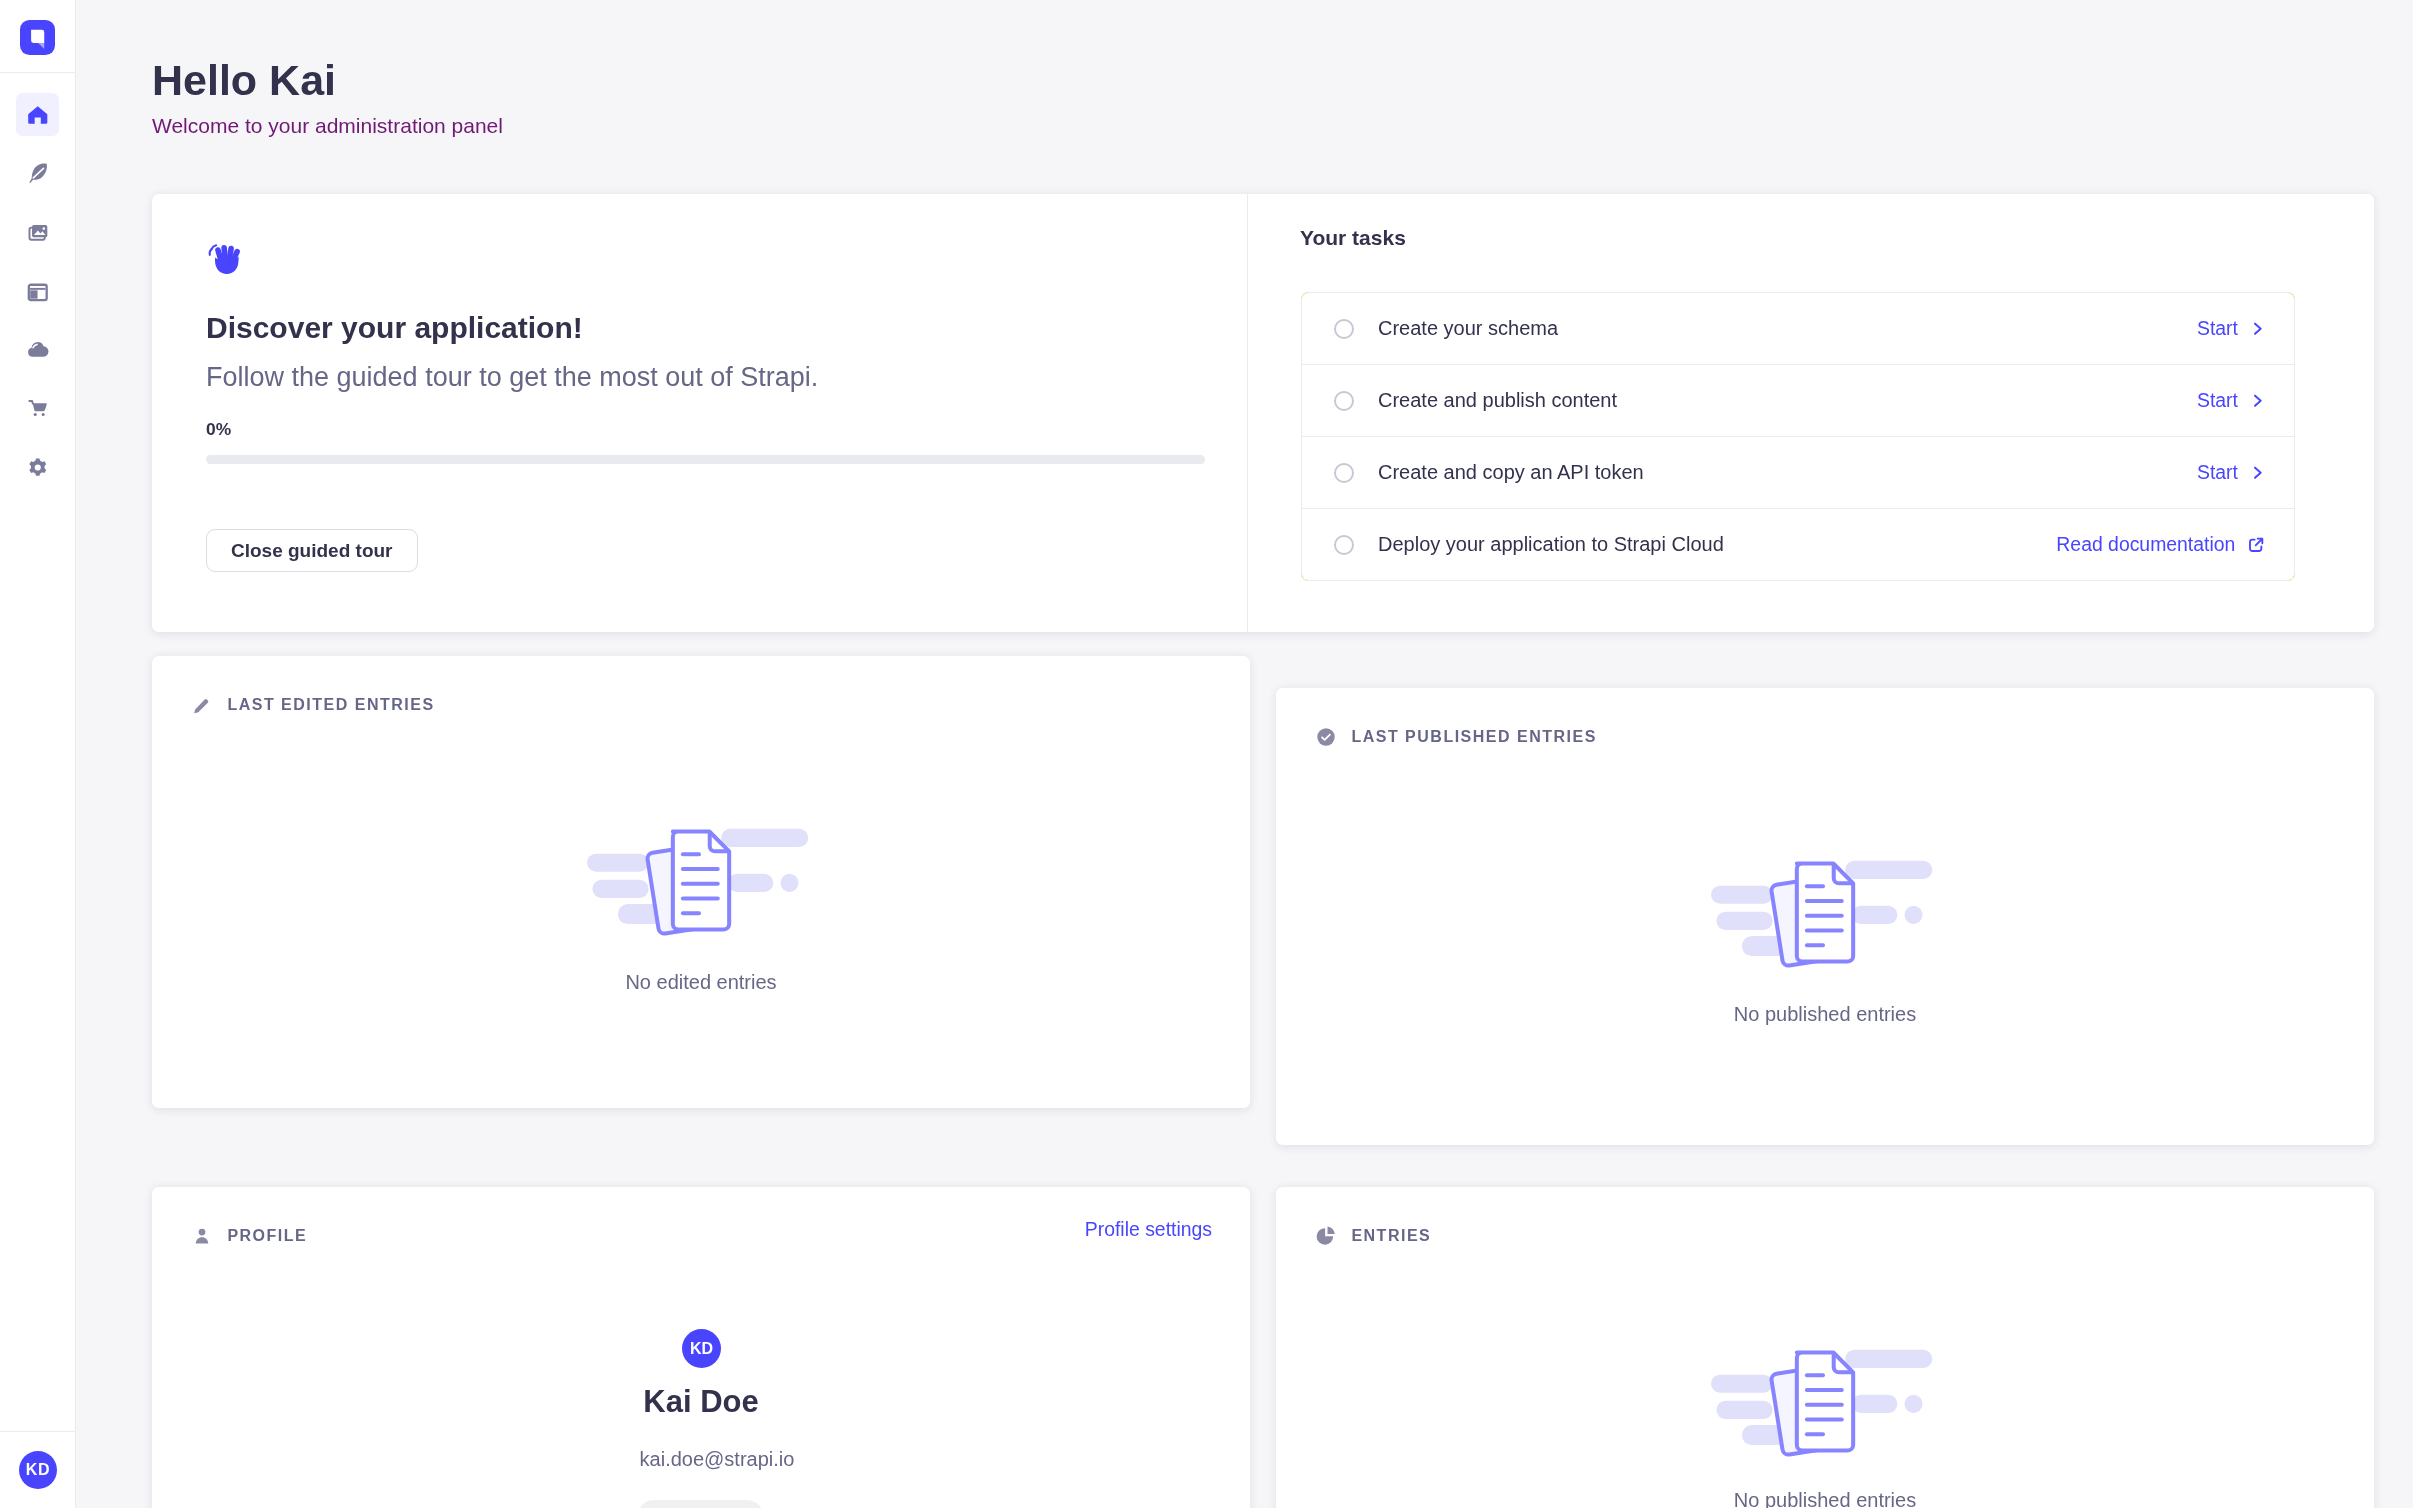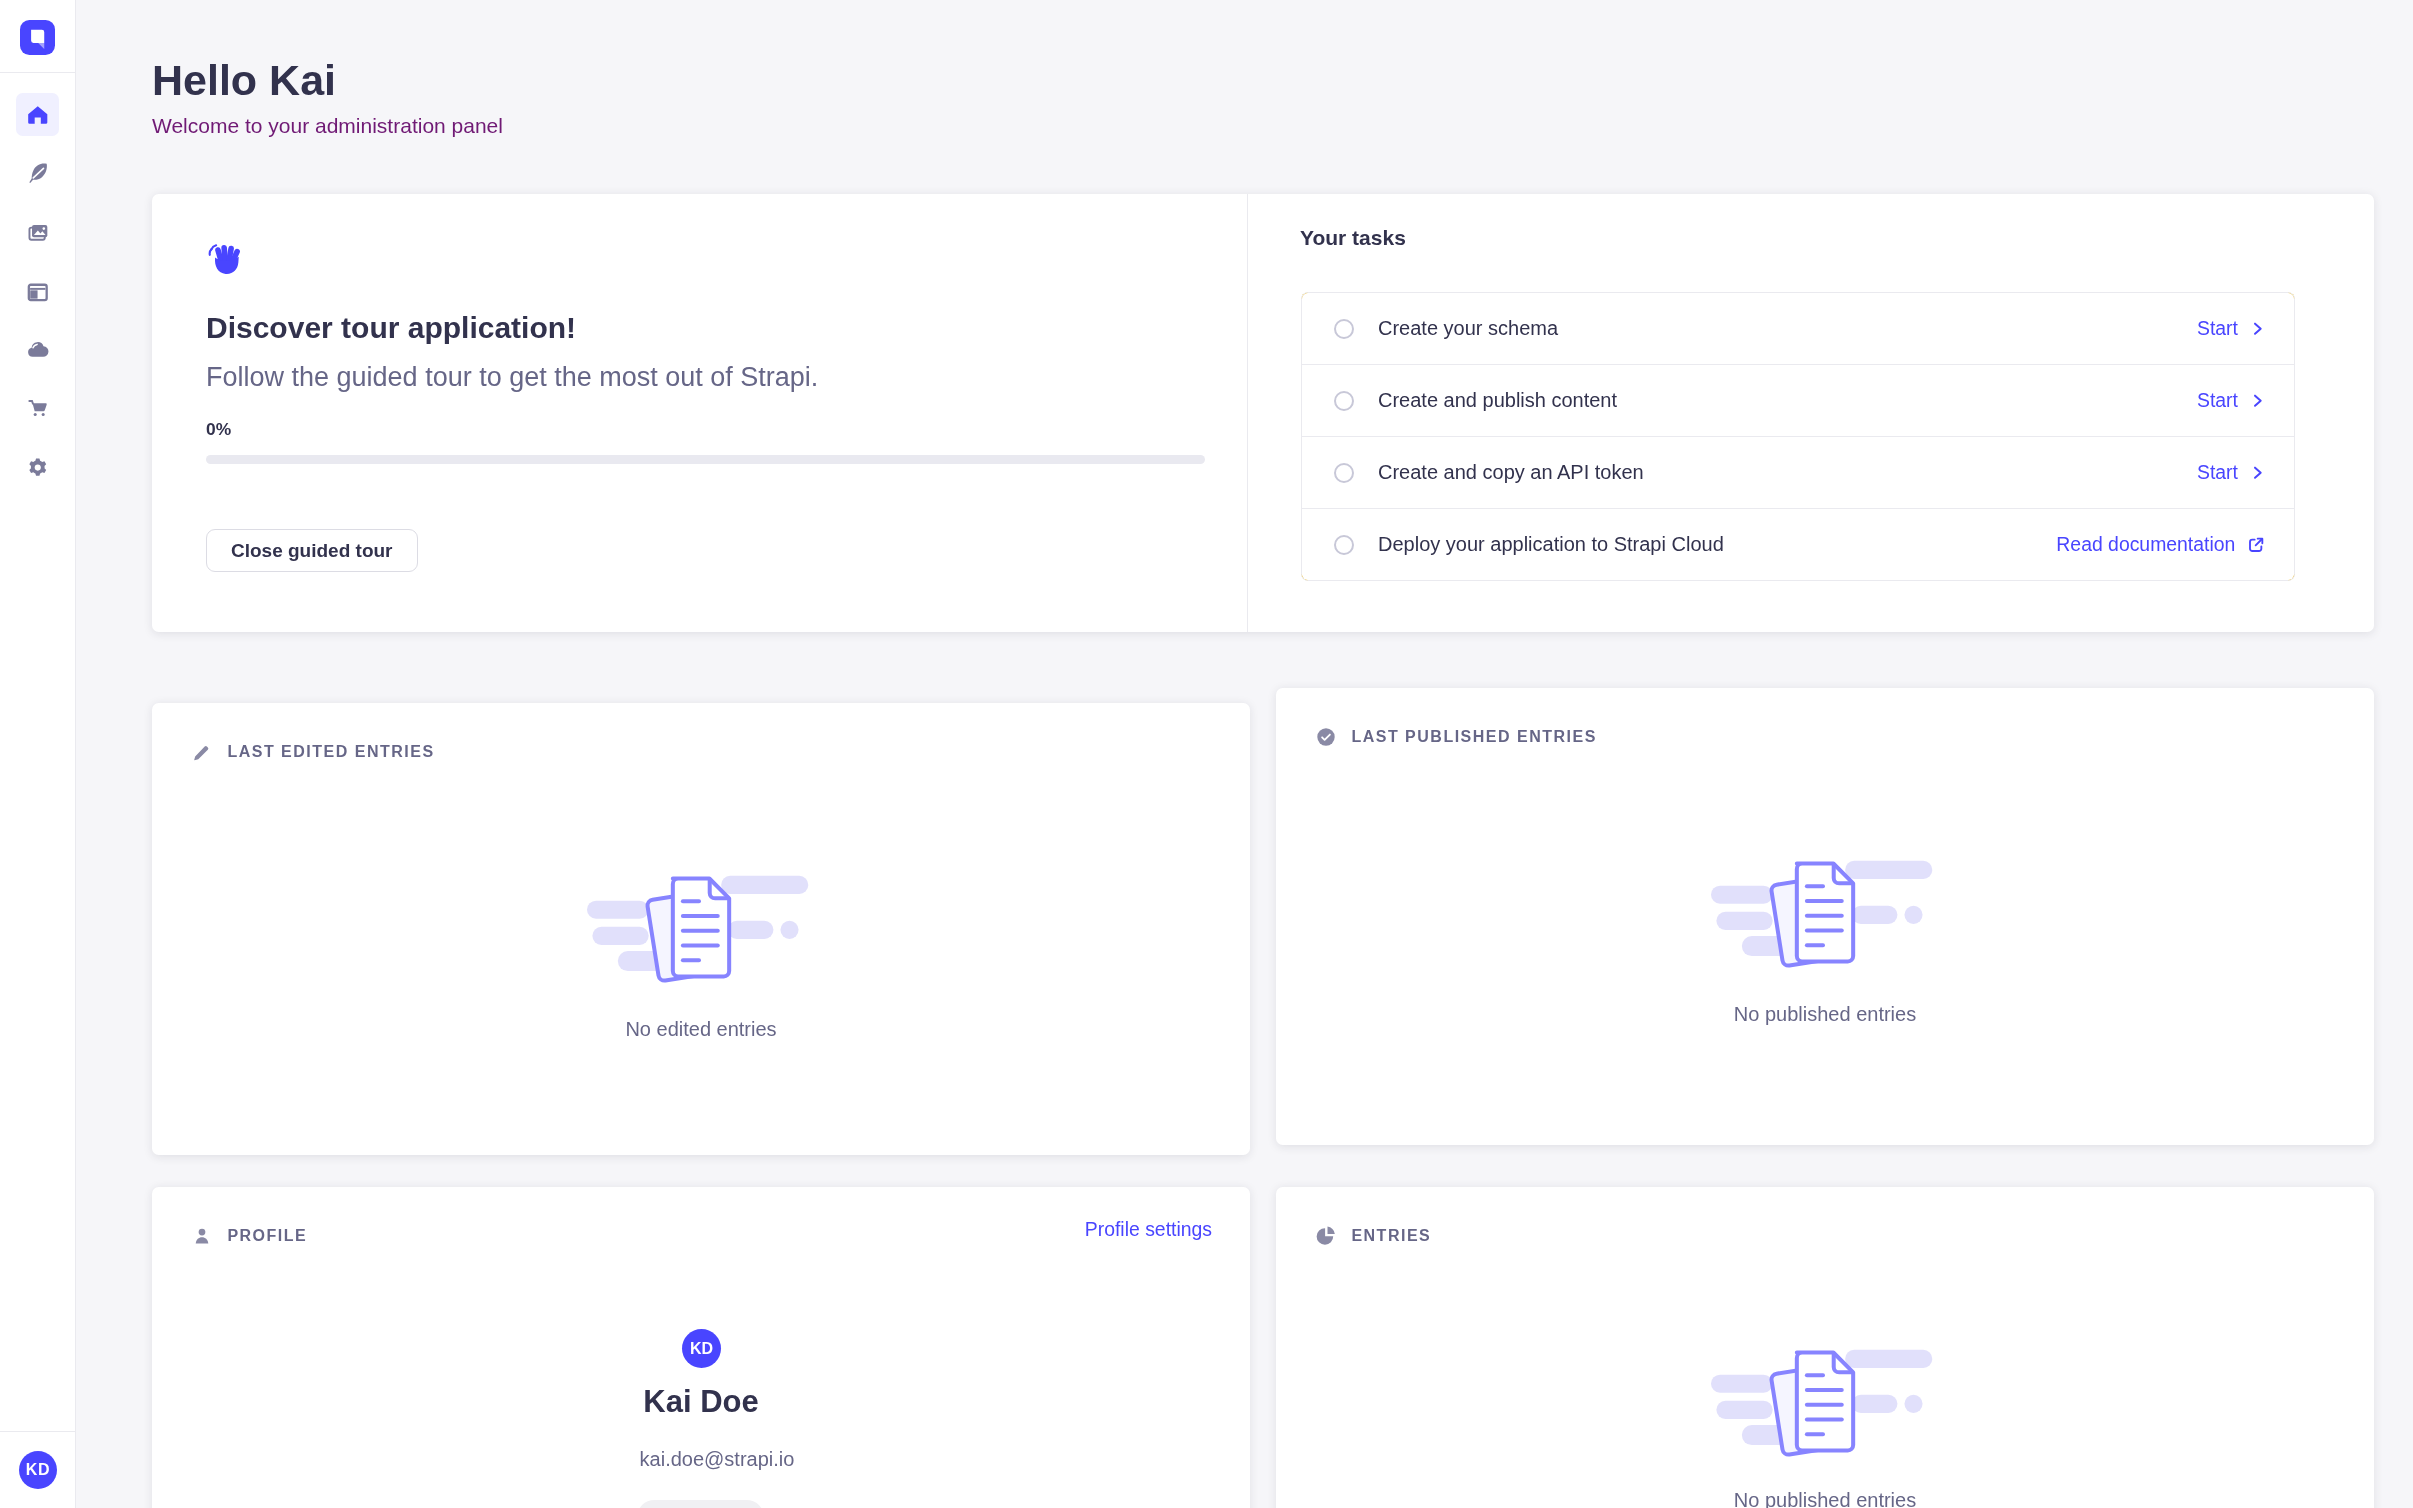--- a/index.html
+++ b/index.html
@@ -38,21 +38,21 @@
   .tasks{position:absolute;left:1095px;top:0;right:0;bottom:0}
   .tasks-title{position:absolute;left:53px;top:32px;margin:0;font-size:21px;font-weight:700;color:#32324d}
   .tasks-box{position:absolute;left:54px;top:98px;width:994px;border:1.3px solid #eaeaef;border-radius:6.7px;background:#eab308;box-sizing:border-box;overflow:hidden}
   .task-row{height:71px;display:flex;align-items:center;padding:0 28px 0 32px;border-bottom:1.3px solid #eaeaef;background:#fff}
   .task-row:last-child{border-bottom:none}
   .task-circle{width:20px;height:20px;box-sizing:border-box;border:2px solid #c8c8d8;border-radius:50%;margin-right:24px;flex:none}
   .task-label{font-size:20px;color:#32324d}
   .task-action{margin-left:auto;display:flex;align-items:center;gap:10.7px;font-size:19.4px;color:#4945ff;cursor:pointer;white-space:nowrap}
   
   .card{position:absolute;width:1098px;background:#fff;border-radius:6.7px;box-shadow:0 1.3px 9.4px rgba(33,33,52,.10)}
-  #card-edited{left:152px;top:703px;height:452px}
+  #card-edited{left:152px;top:656px;height:452px}
   #card-published{left:1276px;top:688px;height:457px}
   #card-profile{left:152px;top:1187px;height:471px}
   #card-entries{left:1276px;top:1187px;height:471px}
   .card-header{position:absolute;left:38px;top:34px;display:flex;align-items:center;gap:13.4px;height:29.5px}
   .card-header-label{font-size:16px;font-weight:700;color:#666687;letter-spacing:1.5px}
   .illo{position:absolute;left:435px;top:166px}
   #card-entries .illo{top:156px}
   .empty-caption{position:absolute;left:0;top:315px;width:100%;text-align:center;font-size:20px;color:#666687}
   #card-entries .empty-caption{top:302px}
   .profile-link{position:absolute;right:38px;top:31px;font-size:19.4px;color:#4945ff;cursor:pointer}
@@ -134,21 +134,21 @@
       <path d="M8 13c-2.2 2.2-3.2 5-2.6 8.2" stroke="#4945ff" stroke-width="3" fill="none" stroke-linecap="round"></path>
       <path d="M14.5 7.5c-3.2 1-5.6 3-6.8 6" stroke="#4945ff" stroke-width="3" fill="none" stroke-linecap="round"></path>
       <g fill="#4945ff">
         <rect x="15" y="10" width="8" height="22" rx="4" transform="rotate(-16 19 21)"></rect>
         <rect x="22.5" y="7" width="8" height="25" rx="4" transform="rotate(-4 26.5 19)"></rect>
         <rect x="30.5" y="8" width="8" height="24" rx="4" transform="rotate(10 34.5 20)"></rect>
         <rect x="38" y="12" width="8" height="21" rx="4" transform="rotate(24 42 22)"></rect>
         <path d="M13 25c-1.2 12.5 4 22.5 15 23.4 10.3.9 17.3-5.9 18.2-16.2l.6-8.2c-12 8-28.3 6.3-33.8 1z"></path>
       </g>
     </svg>
-    <h2 class="discover-title">Discover tour application!</h2>
+    <h2 class="discover-title">Discover your application!</h2>
     <p class="discover-sub">Follow the guided tour to get the most out of Strapi.</p>
     <span class="progress-label">0%</span>
     <div class="progress-track">
       <div class="progress-fill" style="width: 0%;"></div>
     </div>
     <button class="close-btn">Close guided tour</button>
   </div>
 
   <div class="tasks">
     <h3 class="tasks-title">Your tasks</h3>

